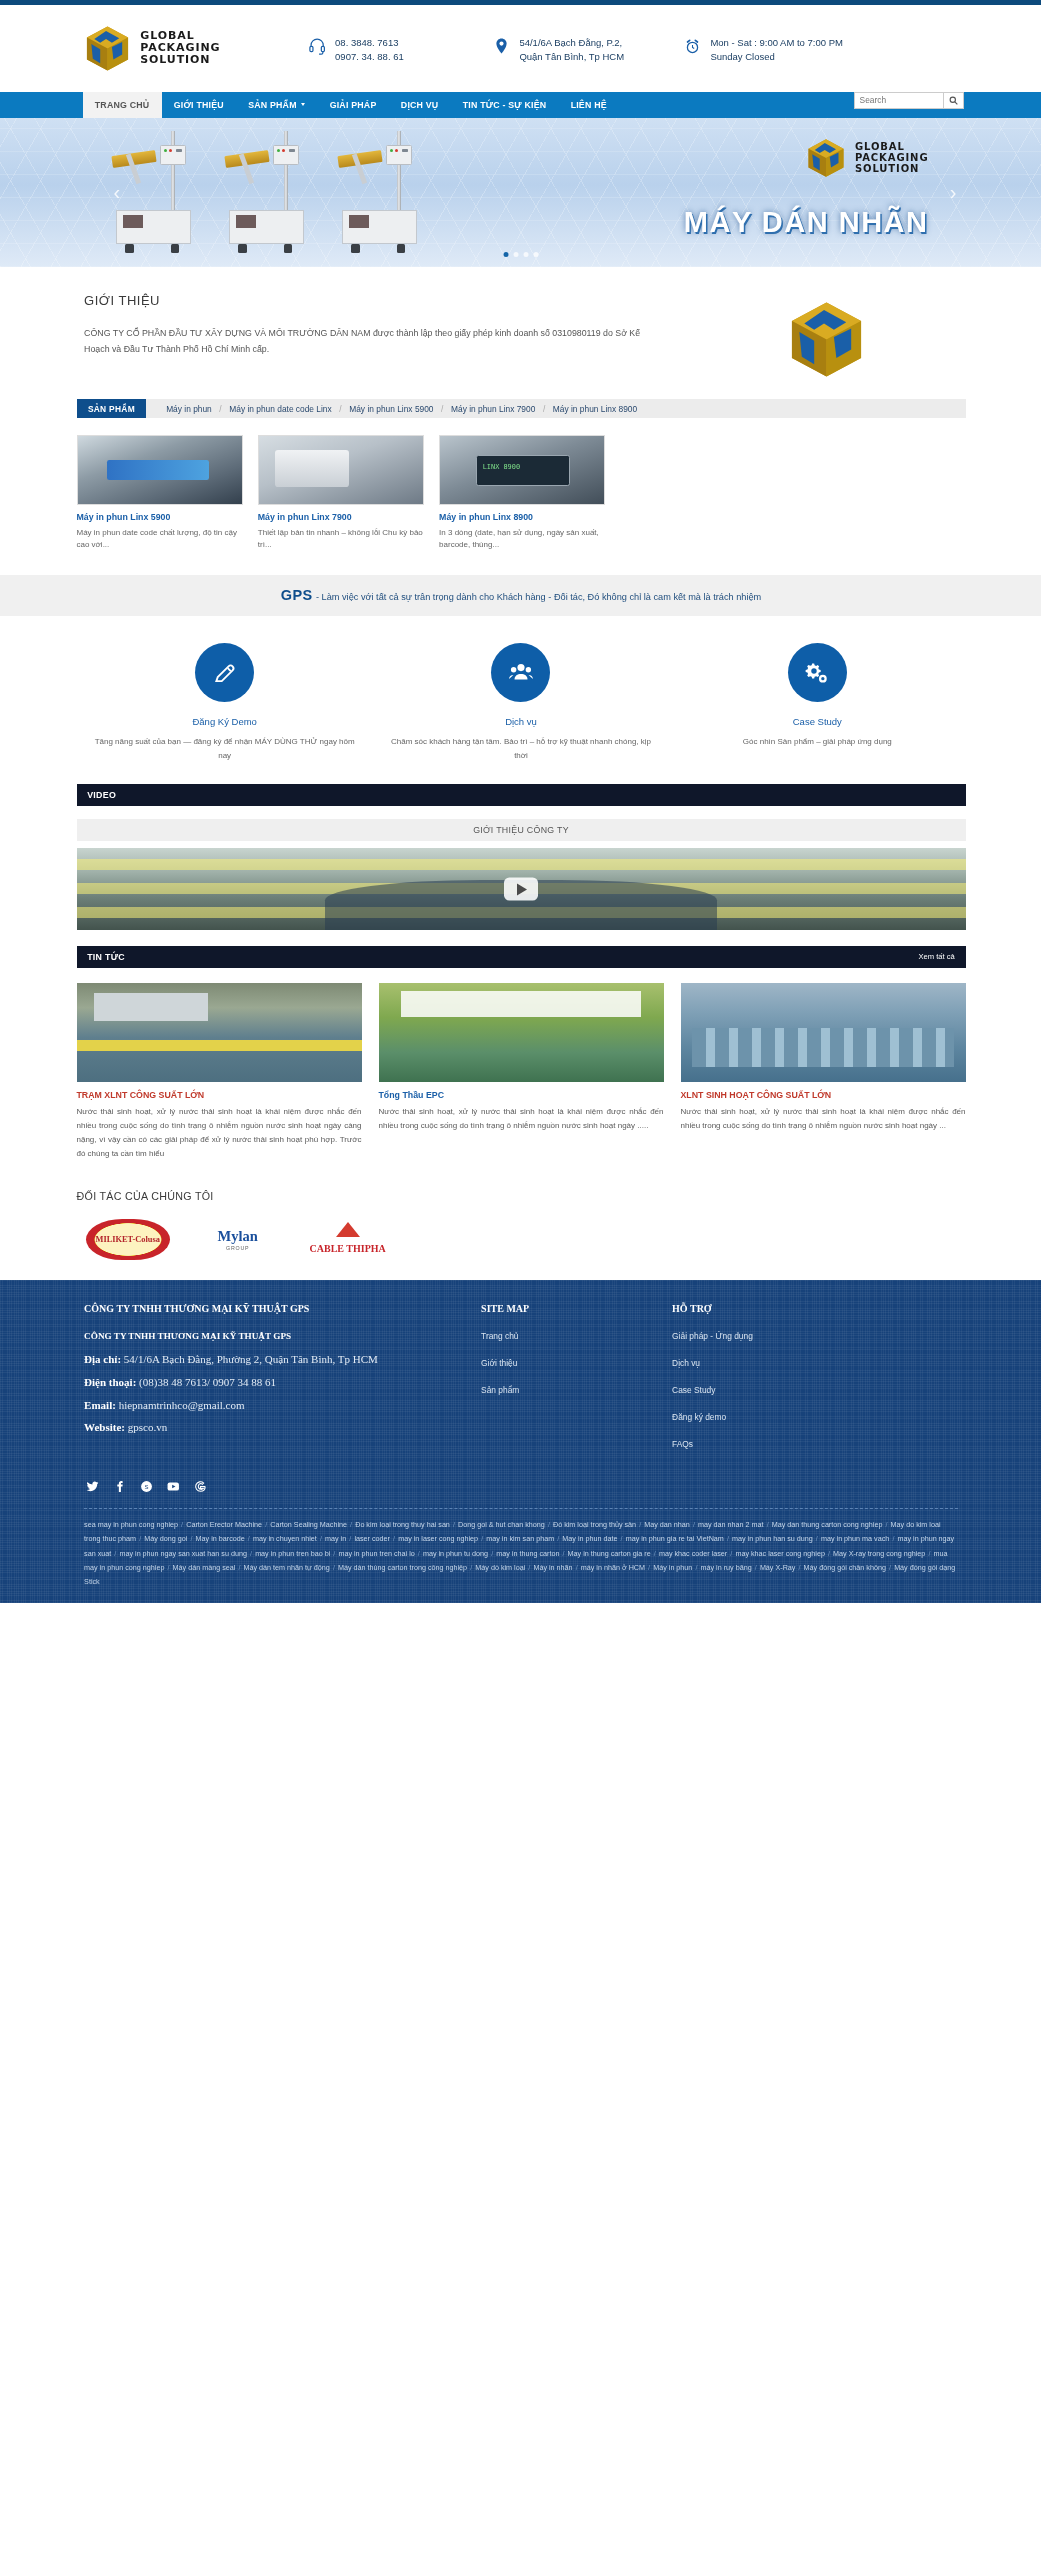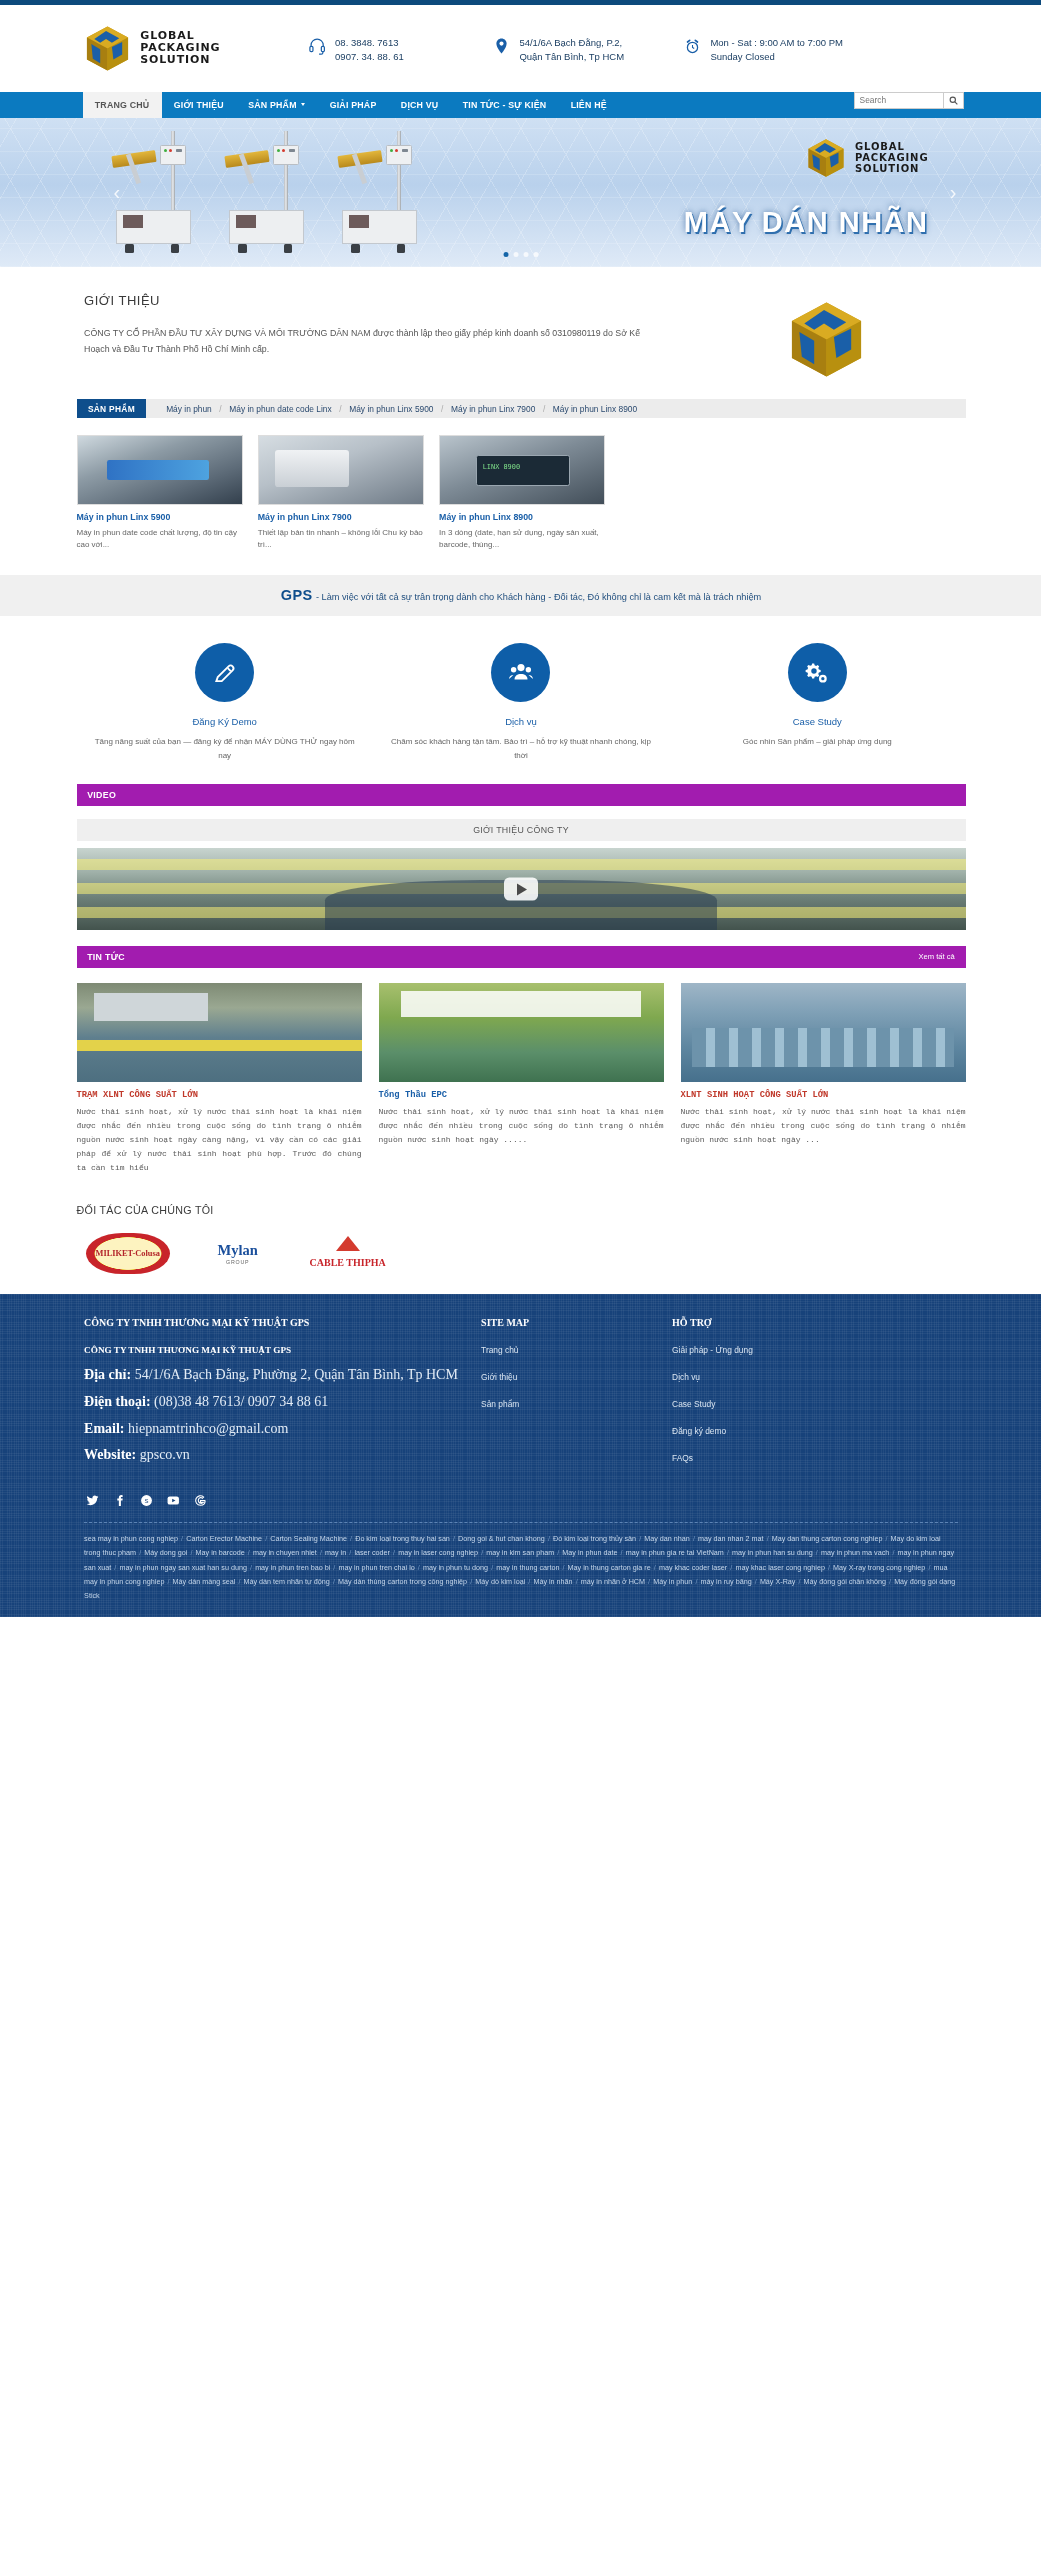--- a/index.html
+++ b/index.html
@@ -115,40 +115,40 @@
 
   
   .services { width:889px; margin:0 auto; display:flex; padding:27.5px 0 21.4px;}
   .svc { flex:1; text-align:center; padding:0 13.7px;}
   .svc-circle { width:59px; height:59px; border-radius:50%; background:#0e5ea8; margin:0 auto 13.7px;
       display:flex; align-items:center; justify-content:center; color:#fff;}
   .svc-title { font-size:9.5px; color:#1a5fa8; margin-bottom:8.4px;}
   .svc-desc { font-size:8px; color:#666; line-height:1.75;}
 
   
-  .secbar { width:889px; margin:0 auto; background:#a21caf; height:22px; display:flex; align-items:center; justify-content:space-between; padding:0 10.7px;}
+  .secbar { width:889px; margin:0 auto; background:#0f172a; height:22px; display:flex; align-items:center; justify-content:space-between; padding:0 10.7px;}
   .secbar .t { color:#fff; font-size:8.8px; font-weight:bold; letter-spacing:0.3px;}
   .secbar .m { color:#fff; font-size:7.6px; cursor:pointer;}
 
   
   .videos { width:889px; margin:0 auto; display:flex; gap:17px; padding:12.2px 0 15.3px;}
   .vbox { flex:1;}
   .vhead { background:#efefef; text-align:center; font-size:8.8px; color:#555; padding:6.1px 0; letter-spacing:0.3px;}
   .vthumb { height:82px; margin-top:7.6px; position:relative; overflow:hidden;
     background:linear-gradient(180deg,#c8d4cf 0%, #9fb0a8 30%, #6d8079 60%, #43534d 100%);}
   .vthumb .shelf { position:absolute; left:0; right:0; height:10.7px; background:rgba(250,240,120,.55);}
   .vthumb .shelf.s1{top:10.7px;} .vthumb .shelf.s2{top:35px;} .vthumb .shelf.s3{top:59px;}
   .vthumb .ppl { position:absolute; bottom:0; left:28%; width:44%; height:62%; background:rgba(40,60,80,.55); border-radius:40% 40% 0 0;}
   .play { position:absolute; left:50%; top:50%; transform:translate(-50%,-50%);
      width:34px; height:23px; background:rgba(255,255,255,.88); border-radius:5.3px; display:flex; align-items:center; justify-content:center;}
   .play i { width:0;height:0;border-left:10px solid #4a4a4a; border-top:6.1px solid transparent; border-bottom:6.1px solid transparent; margin-left:2.3px;}
 
   
   .news { width:889px; margin:0 auto; display:flex; gap:17px; padding:15.3px 0 6.1px;}
-  .ncard { flex:1;font-family:Liberation Mono, monospace;}
+  .ncard { flex:1;}
   .nimg { height:99px; position:relative; overflow:hidden;}
   .n1 { background:linear-gradient(180deg,#7e8a74 0%, #9aa892 25%, #5f7f8e 55%, #4d6f80 100%); }
   .n1:after{content:"";position:absolute;left:0;right:0;top:58%;height:10.7px;background:#e3d24a;}
   .n1:before{content:"";position:absolute;left:6%;top:10%;width:40%;height:28%;background:#cfd6d9;}
   .n2 { background:linear-gradient(180deg,#a8c06e 0%, #7fa84f 35%, #5b8f6a 70%, #3f7250 100%); }
   .n2:after{content:"";position:absolute;left:8%;top:8%;width:84%;height:26%;background:rgba(255,255,255,.85);}
   .n3 { background:linear-gradient(180deg,#9fb6c7 0%, #7fa0b6 30%, #5e86a0 65%, #46708c 100%); }
   .n3:after{content:"";position:absolute;left:4%;top:45%;width:92%;height:40%;background:repeating-linear-gradient(90deg,#6d93ab 0 13.7px,#9fc0d3 13.7px 23px);}
   .ntitle { font-size:8.8px; font-weight:bold; margin:7.6px 0 5.3px;}
   .ntitle.red { color:#c0392b;}
@@ -172,21 +172,21 @@
   .footer { background:#17427a; color:#dfe9f4; padding:23px 0 0; position:relative;
      background-image: repeating-linear-gradient(0deg, rgba(255,255,255,.05) 0 0.8px, transparent 0.8px 2.3px),
                        repeating-linear-gradient(90deg, rgba(255,255,255,.05) 0 0.8px, transparent 0.8px 2.3px);
      background-color:#17427a;}
   .footer-inner { width:889px; margin:0 auto; display:flex; padding:0 7.6px;}
   .fcol1 { width:397px;}
   .fcol2 { width:191px;}
   .fcol3 { width:244px;}
   .fh { font-size:10px; font-weight:bold; color:#fff; margin-bottom:17px; font-family:"Liberation Serif", serif;}
   .fco { font-size:9.2px; font-weight:bold; color:#fff; margin-bottom:12.2px; font-family:"Liberation Serif", serif;}
-  .frow { font-size:14px; margin-bottom:10.7px; font-family:"Liberation Serif", serif; color:#e3ecf6;}
+  .frow { font-size:11px; margin-bottom:10.7px; font-family:"Liberation Serif", serif; color:#e3ecf6;}
   .frow b { color:#fff;}
   .flink { font-size:8.4px; color:#dbe6f2; margin-bottom:17px; cursor:pointer; display:block;}
   .socials { width:889px; margin:0 auto; display:flex; gap:10px; padding:12.2px 7.6px 9.2px;}
   .soc { width:17px; height:17px; display:flex; align-items:center; justify-content:center; color:#fff; font-size:11.4px; cursor:pointer;}
   .dashed { width:874px; margin:3.1px auto 0; border-top:0.8px dashed #5d84b5;}
   .tagcloud { width:889px; margin:0 auto; padding:9.2px 7.6px 13.7px; font-size:7.2px; color:#c5d6ea; line-height:2.0;}
   .tagcloud span { cursor:pointer;}
   .tagcloud i { color:#6f94c0; font-style:normal; padding:0 3.1px;}
   .copyright { background:#0f2f5c; padding:9.2px 0;}
   .copyright div { width:889px; margin:0 auto; padding:0 7.6px; font-size:7.2px; color:#b9cbe2;}

